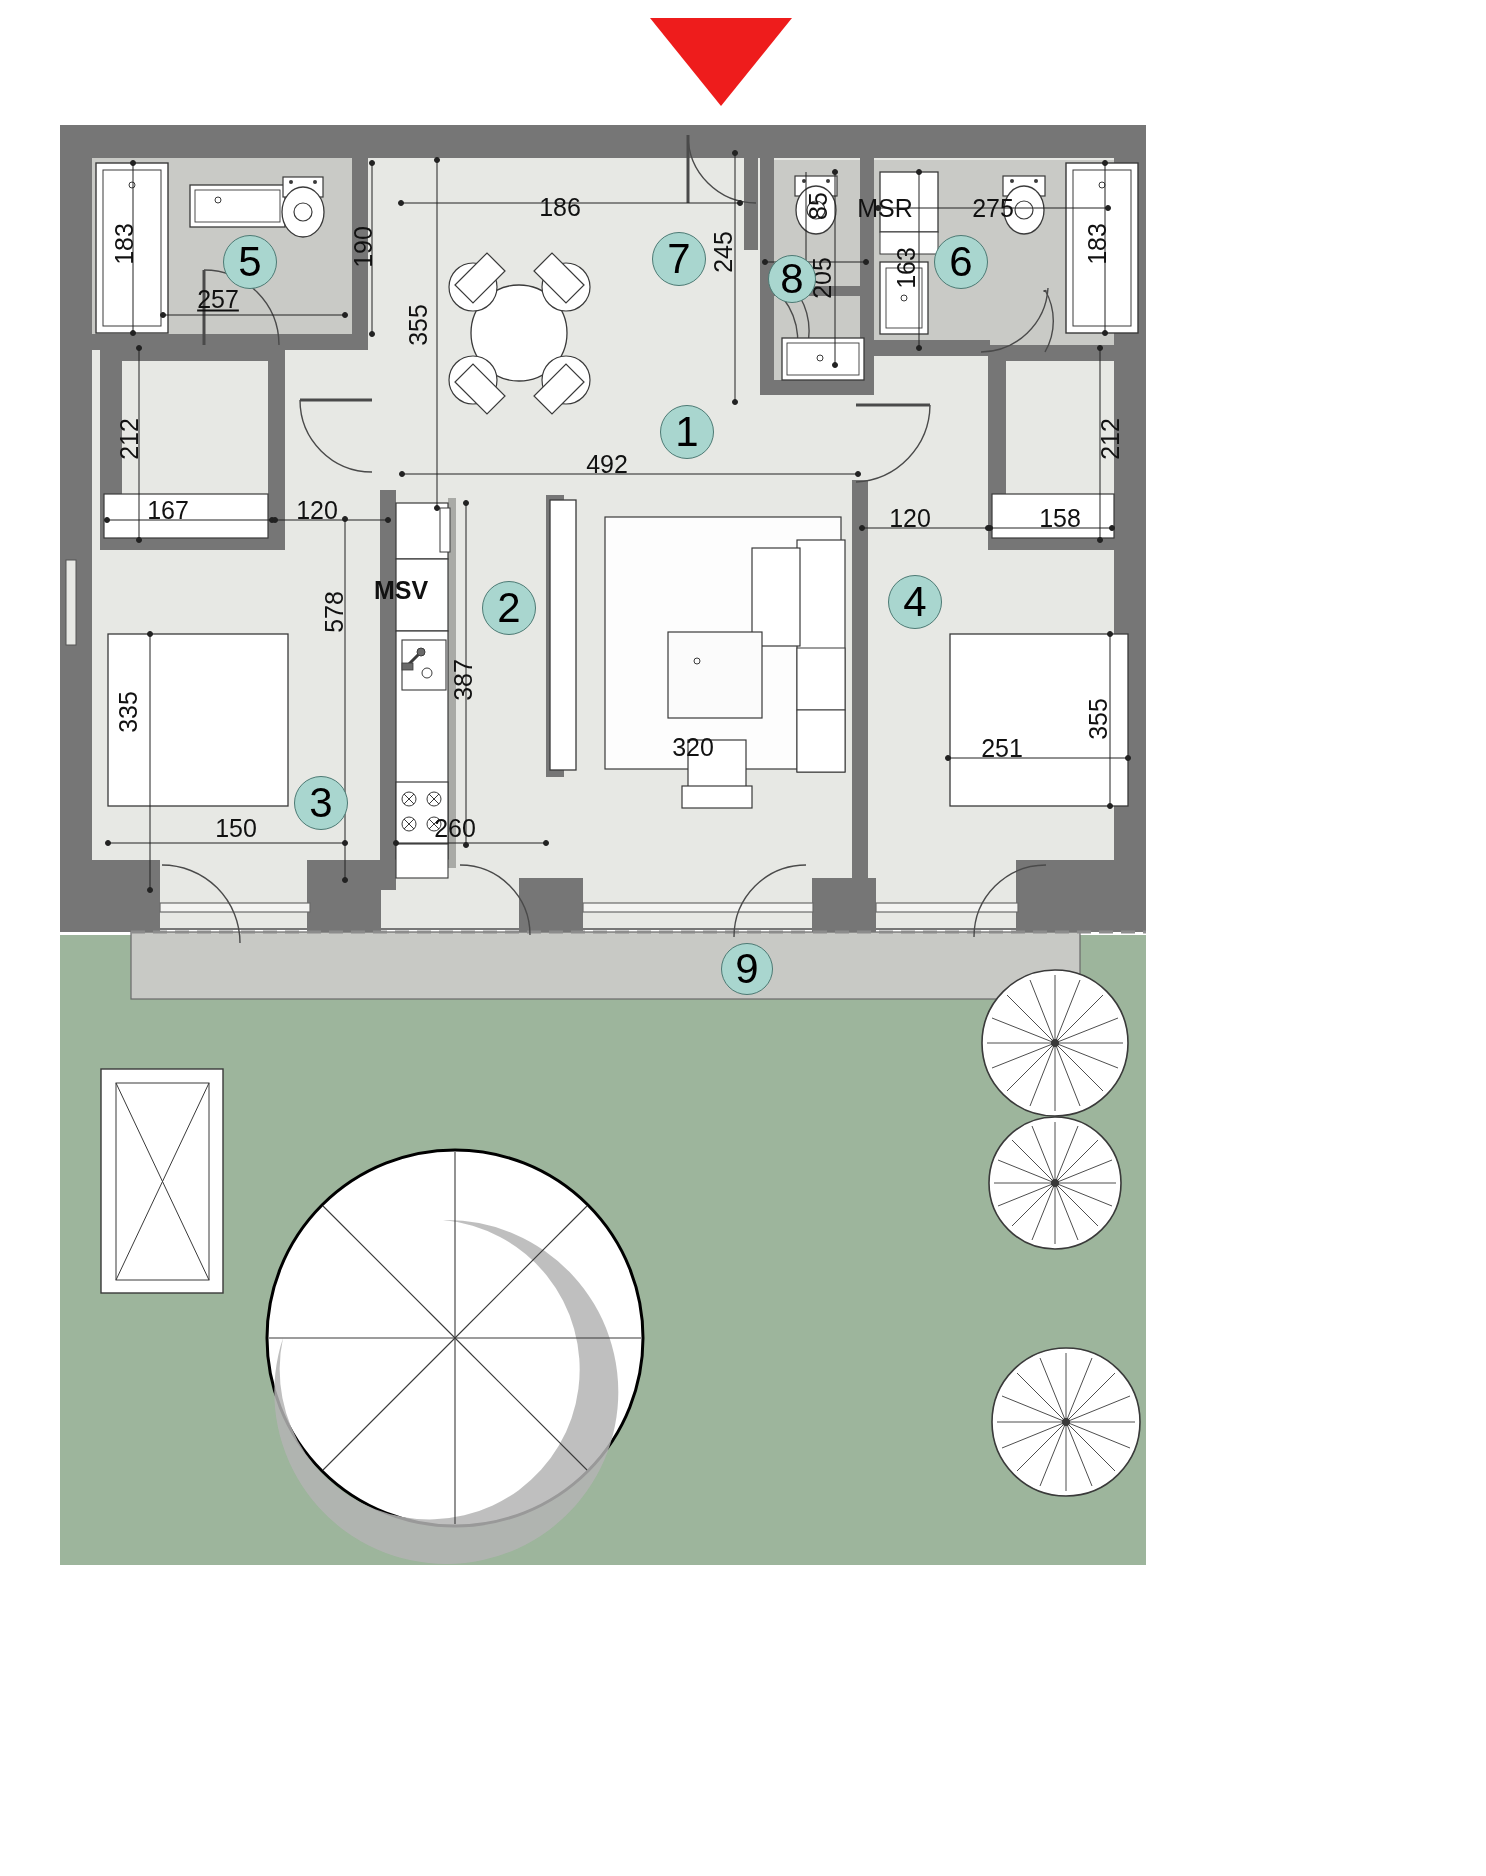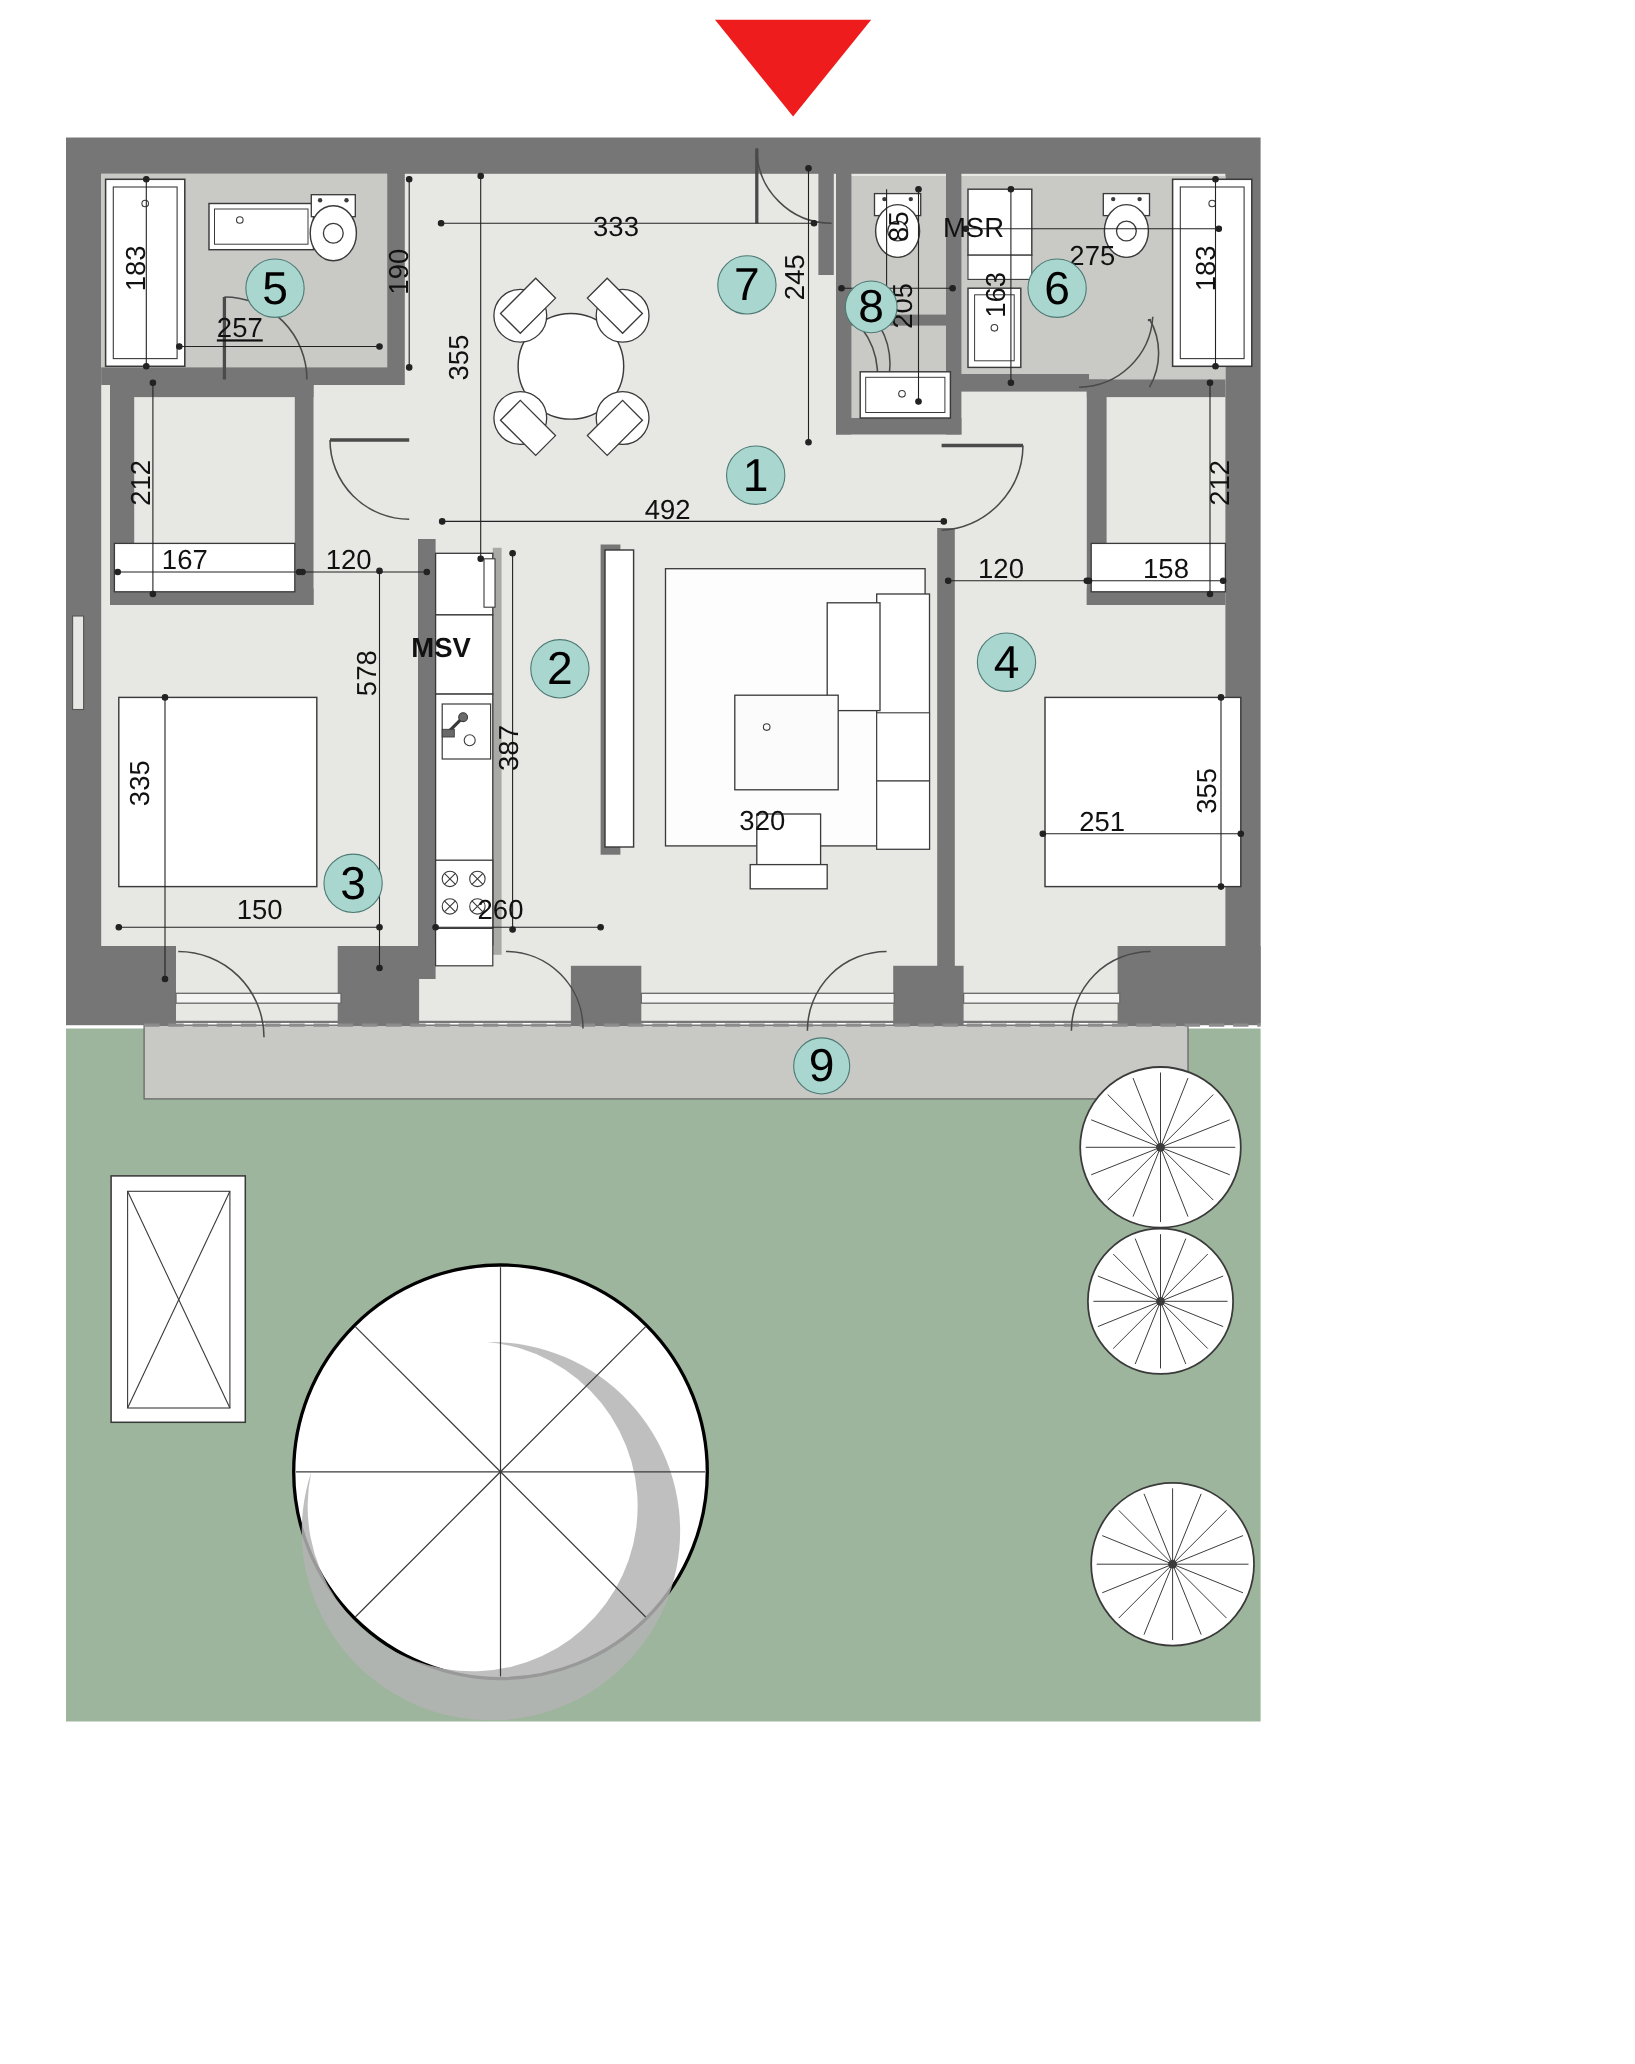--- a/index.html
+++ b/index.html
@@ -434,27 +434,27 @@
 
   <polygon points="650,18 792,18 721,106" fill="#ee1c1c"></polygon>
 
 </svg>
 
 <div id="dim-layer">
     <div class="dim" style="left: 124px; top: 244px; transform: translate(-50%, -50%) rotate(-90deg);">183</div>
     <div class="dim" style="left: 218px; top: 299px; transform: translate(-50%, -50%); text-decoration: underline;">257</div>
     <div class="dim" style="left: 363px; top: 247px; transform: translate(-50%, -50%) rotate(-90deg);">190</div>
     <div class="dim" style="left: 418px; top: 325px; transform: translate(-50%, -50%) rotate(-90deg);">355</div>
-    <div class="dim" style="left: 560px; top: 207px; transform: translate(-50%, -50%);">333</div>
+    <div class="dim" style="left: 560px; top: 207px; transform: translate(-50%, -50%);">186</div>
     <div class="dim" style="left: 723px; top: 252px; transform: translate(-50%, -50%) rotate(-90deg);">245</div>
     <div class="dim" style="left: 818px; top: 206px; transform: translate(-50%, -50%) rotate(-90deg);">85</div>
     <div class="dim" style="left: 822px; top: 278px; transform: translate(-50%, -50%) rotate(-90deg);">205</div>
     <div class="dim" style="left: 885px; top: 208px; transform: translate(-50%, -50%);">MSR</div>
     <div class="dim" style="left: 906px; top: 268px; transform: translate(-50%, -50%) rotate(-90deg);">163</div>
-    <div class="dim" style="left: 993px; top: 208px; transform: translate(-50%, -50%); margin-top: 25px;">275</div>
+    <div class="dim" style="left: 993px; top: 208px; transform: translate(-50%, -50%);">275</div>
     <div class="dim" style="left: 1097px; top: 244px; transform: translate(-50%, -50%) rotate(-90deg);">183</div>
     <div class="dim" style="left: 129px; top: 439px; transform: translate(-50%, -50%) rotate(-90deg);">212</div>
     <div class="dim" style="left: 168px; top: 510px; transform: translate(-50%, -50%);">167</div>
     <div class="dim" style="left: 317px; top: 510px; transform: translate(-50%, -50%);">120</div>
     <div class="dim" style="left: 334px; top: 612px; transform: translate(-50%, -50%) rotate(-90deg);">578</div>
     <div class="dim" style="left: 128px; top: 712px; transform: translate(-50%, -50%) rotate(-90deg);">335</div>
     <div class="dim" style="left: 236px; top: 828px; transform: translate(-50%, -50%);">150</div>
     <div class="dim" style="left: 401px; top: 590px; transform: translate(-50%, -50%); font-weight: bold;">MSV</div>
     <div class="dim" style="left: 463px; top: 680px; transform: translate(-50%, -50%) rotate(-90deg);">387</div>
     <div class="dim" style="left: 455px; top: 828px; transform: translate(-50%, -50%);">260</div>

